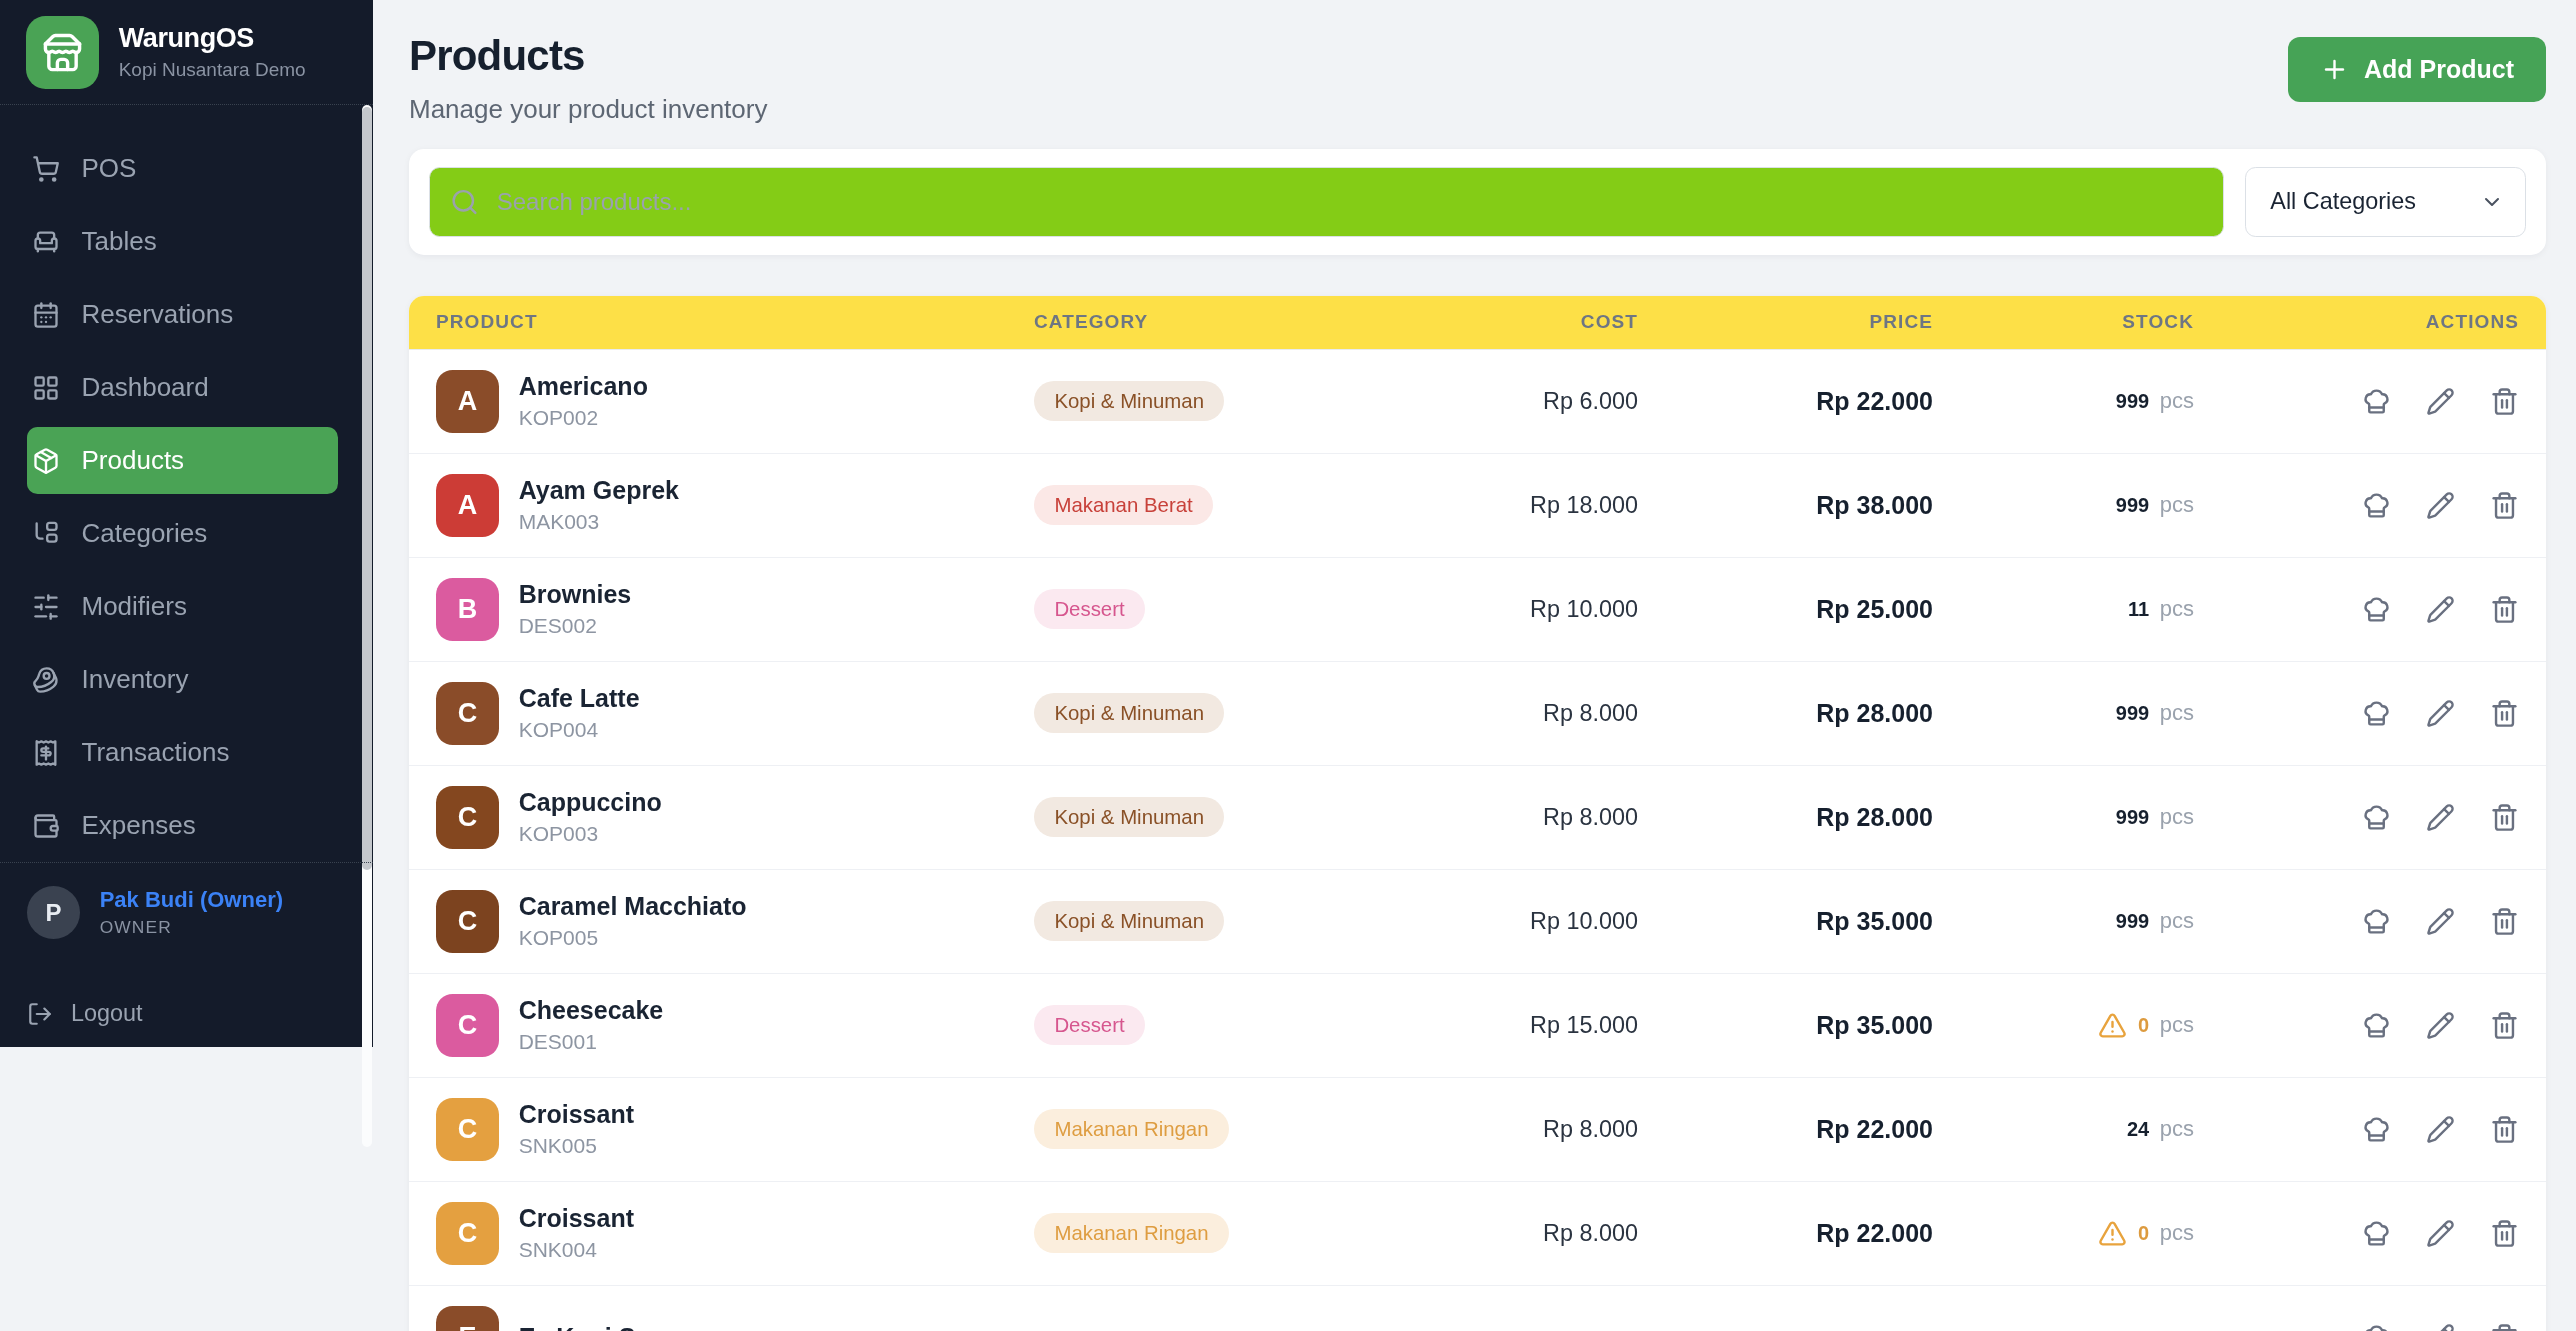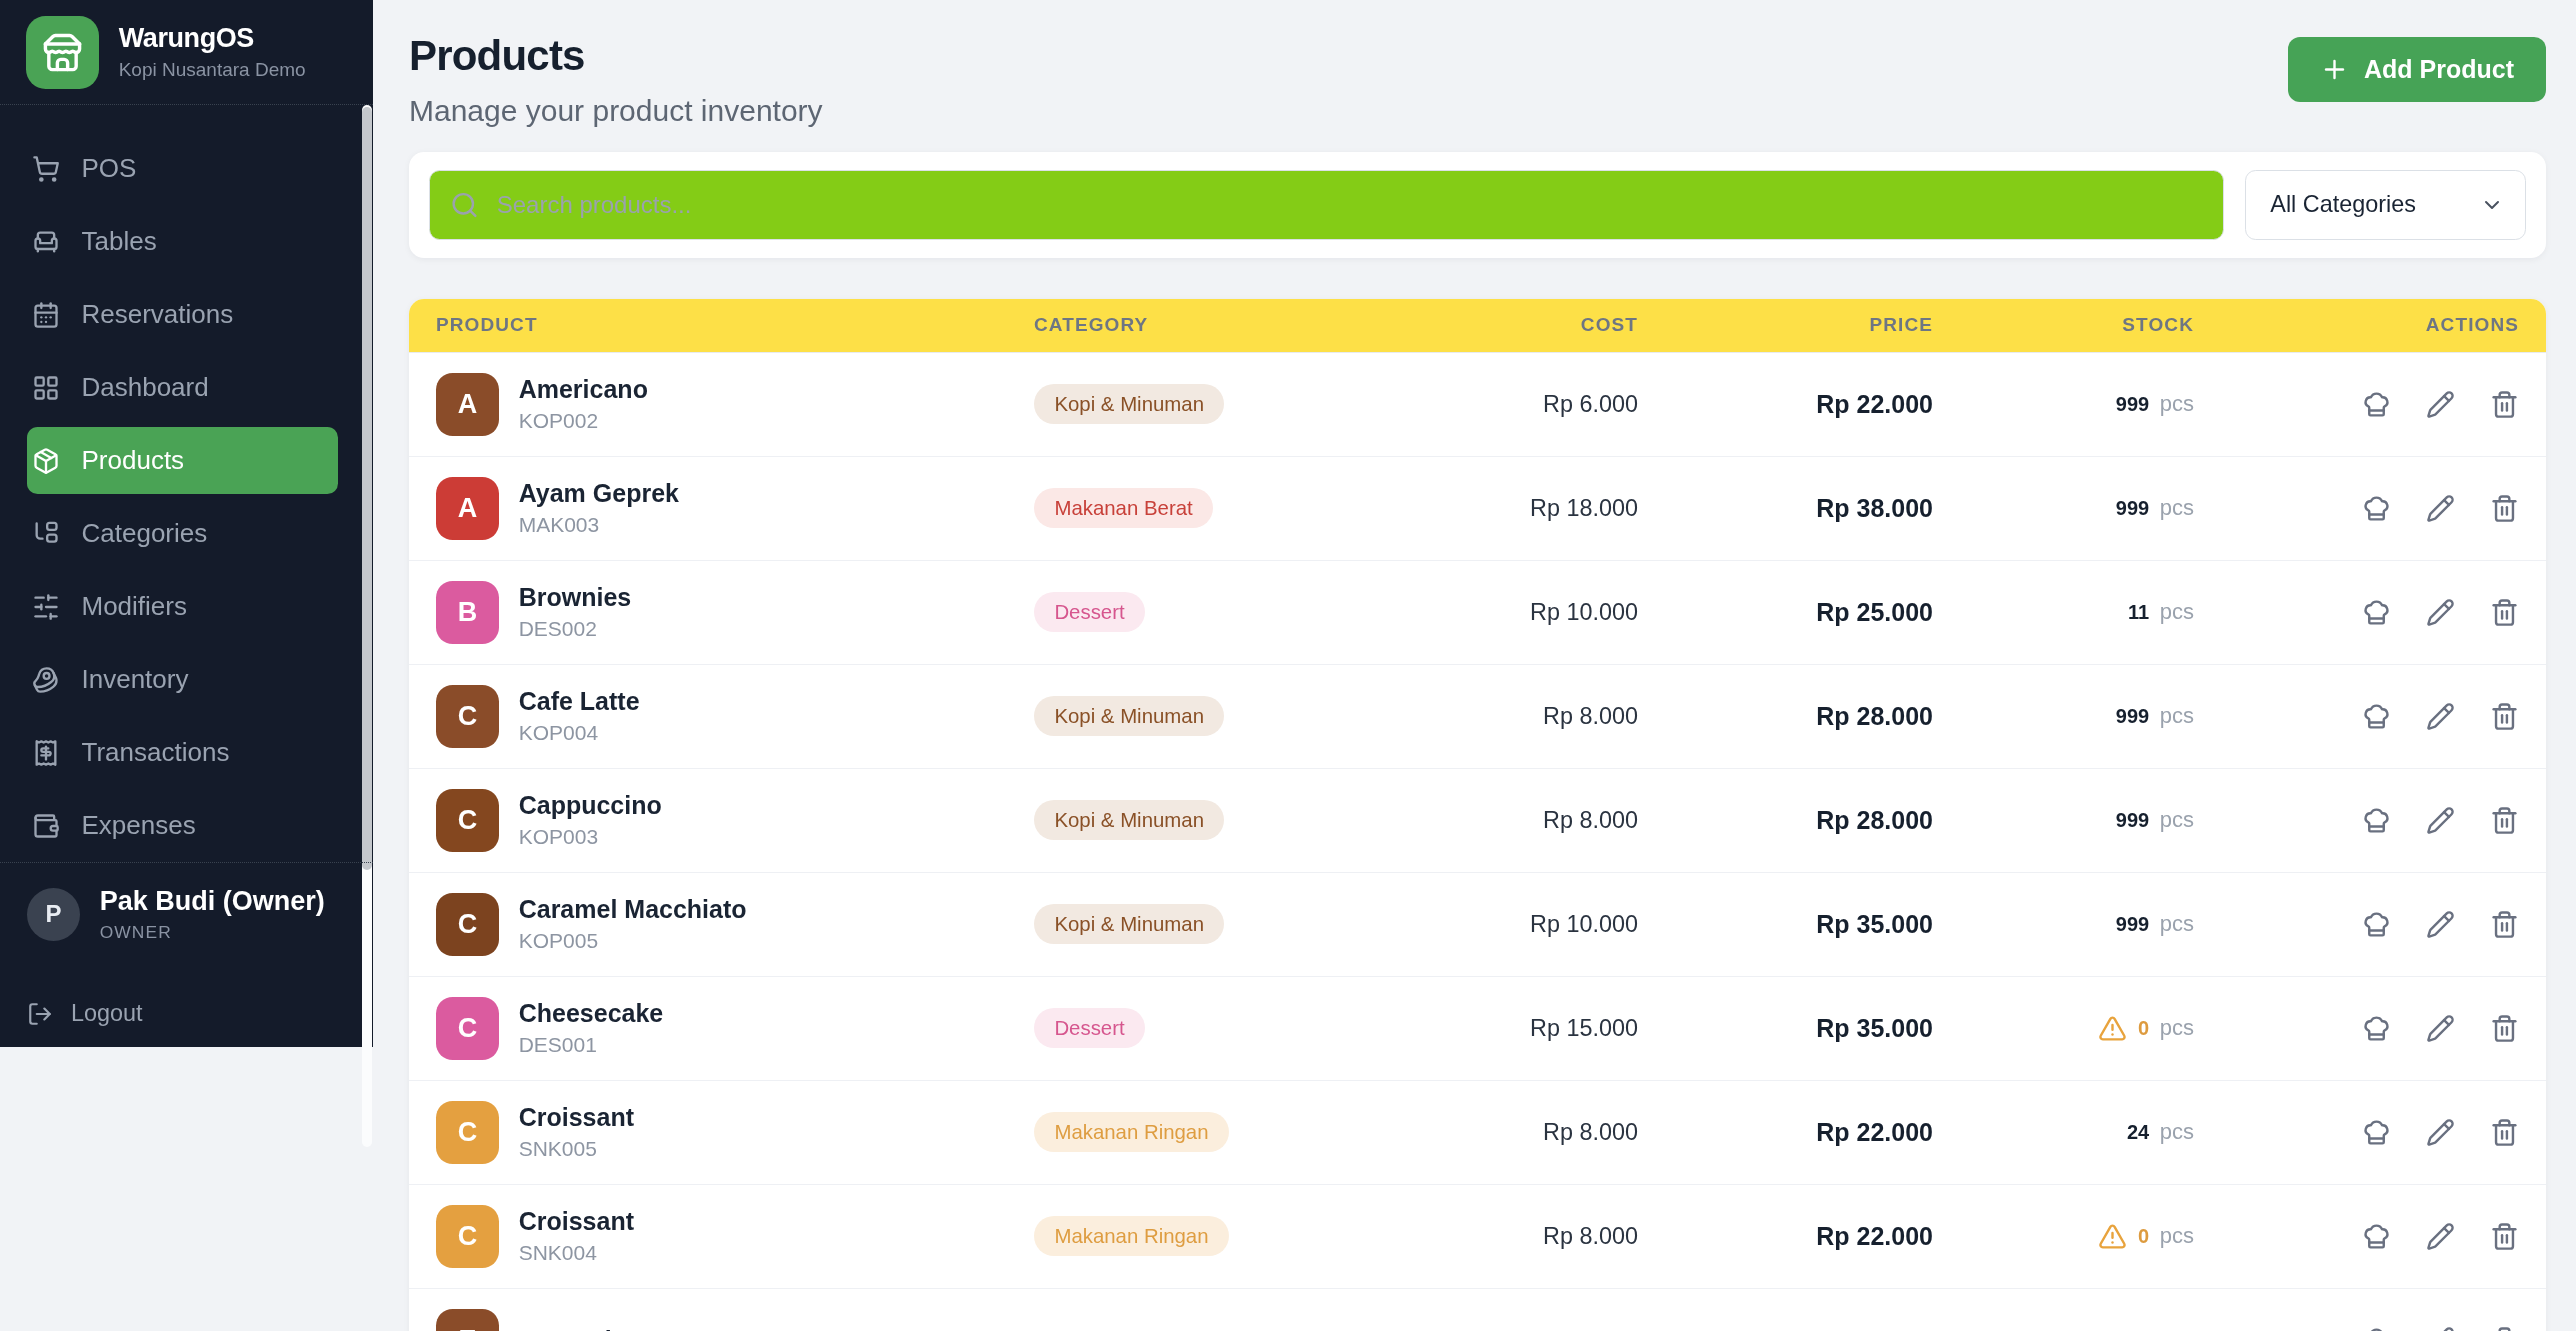--- a/index.html
+++ b/index.html
@@ -21,30 +21,30 @@
             padding-left:4.5px;border-radius:10.6px;font-size:26px;font-weight:500;color:#9aa3b1;cursor:pointer;}
   .nav-item svg{width:28px;height:28px;stroke:currentColor;flex:0 0 auto;}
   .nav-item.active{background:#4aa355;color:#fff;}
   .sb-track{position:absolute;right:0.8px;top:105px;height:1042px;width:10.6px;background:#fbfcfd;border-radius:6px;}
   .sb-thumb{position:absolute;left:0;top:1.5px;width:10.6px;height:763px;background:#c4c7cc;border-radius:6px;}
   .user-area{position:absolute;left:0;right:0;bottom:0;height:185px;border-top:1.5px dotted #39424f;
              padding:23px 27px 19.7px;display:flex;flex-direction:column;justify-content:space-between;}
   .profile{display:flex;align-items:center;gap:19.7px;}
   .avatar-circle{width:53px;height:53px;border-radius:50%;background:#3a4250;color:#e8ecf2;
                  display:flex;align-items:center;justify-content:center;font-size:24px;font-weight:600;}
-  .profile-name{font-size:27px;font-weight:600;color:#ffffff;}
+  .profile-name{font-size:22px;font-weight:600;color:#3b82f6;}
   .profile-role{font-size:17.4px;color:#8a93a3;letter-spacing:1.1px;margin-top:4.5px;}
   .logout{display:flex;align-items:center;gap:18px;font-size:23.4px;color:#9aa3b1;cursor:pointer;}
   .logout svg{width:26px;height:26px;stroke:currentColor;}
 
   
   .main{position:absolute;left:373px;top:0;right:0;bottom:0;padding:32px 30px 0 36px;}
   .page-header{display:flex;justify-content:space-between;align-items:flex-start;}
   .page-title{font-size:42px;font-weight:800;color:#16202e;letter-spacing:-0.8px;}
-  .page-sub{font-size:30px;color:#5d6673;margin-top:13.6px;}
+  .page-sub{font-size:26px;color:#5d6673;margin-top:13.6px;}
   .add-btn{display:flex;align-items:center;gap:15px;background:#46a356;color:#fff;border:none;
            font-size:25px;font-weight:600;height:65px;padding:0 32px;border-radius:12px;cursor:pointer;
            font-family:inherit;margin-top:4.5px;}
   .add-btn svg{width:29px;height:29px;stroke:#fff;}
 
   .filter-card{margin-top:24px;background:#fff;border-radius:15px;padding:18px 19.7px;display:flex;gap:21px;
                box-shadow:0 1.5px 6px rgba(16,24,40,.05);}
   .search-box{flex:1;position:relative;}
   .search-box svg{position:absolute;left:21px;top:50%;transform:translateY(-50%);width:29px;height:29px;stroke:#9aa2ad;}
   .search-input{width:100%;height:70px;border:1.5px solid #dbe0e6;border-radius:10.6px;padding:0 23px 0 67px;

